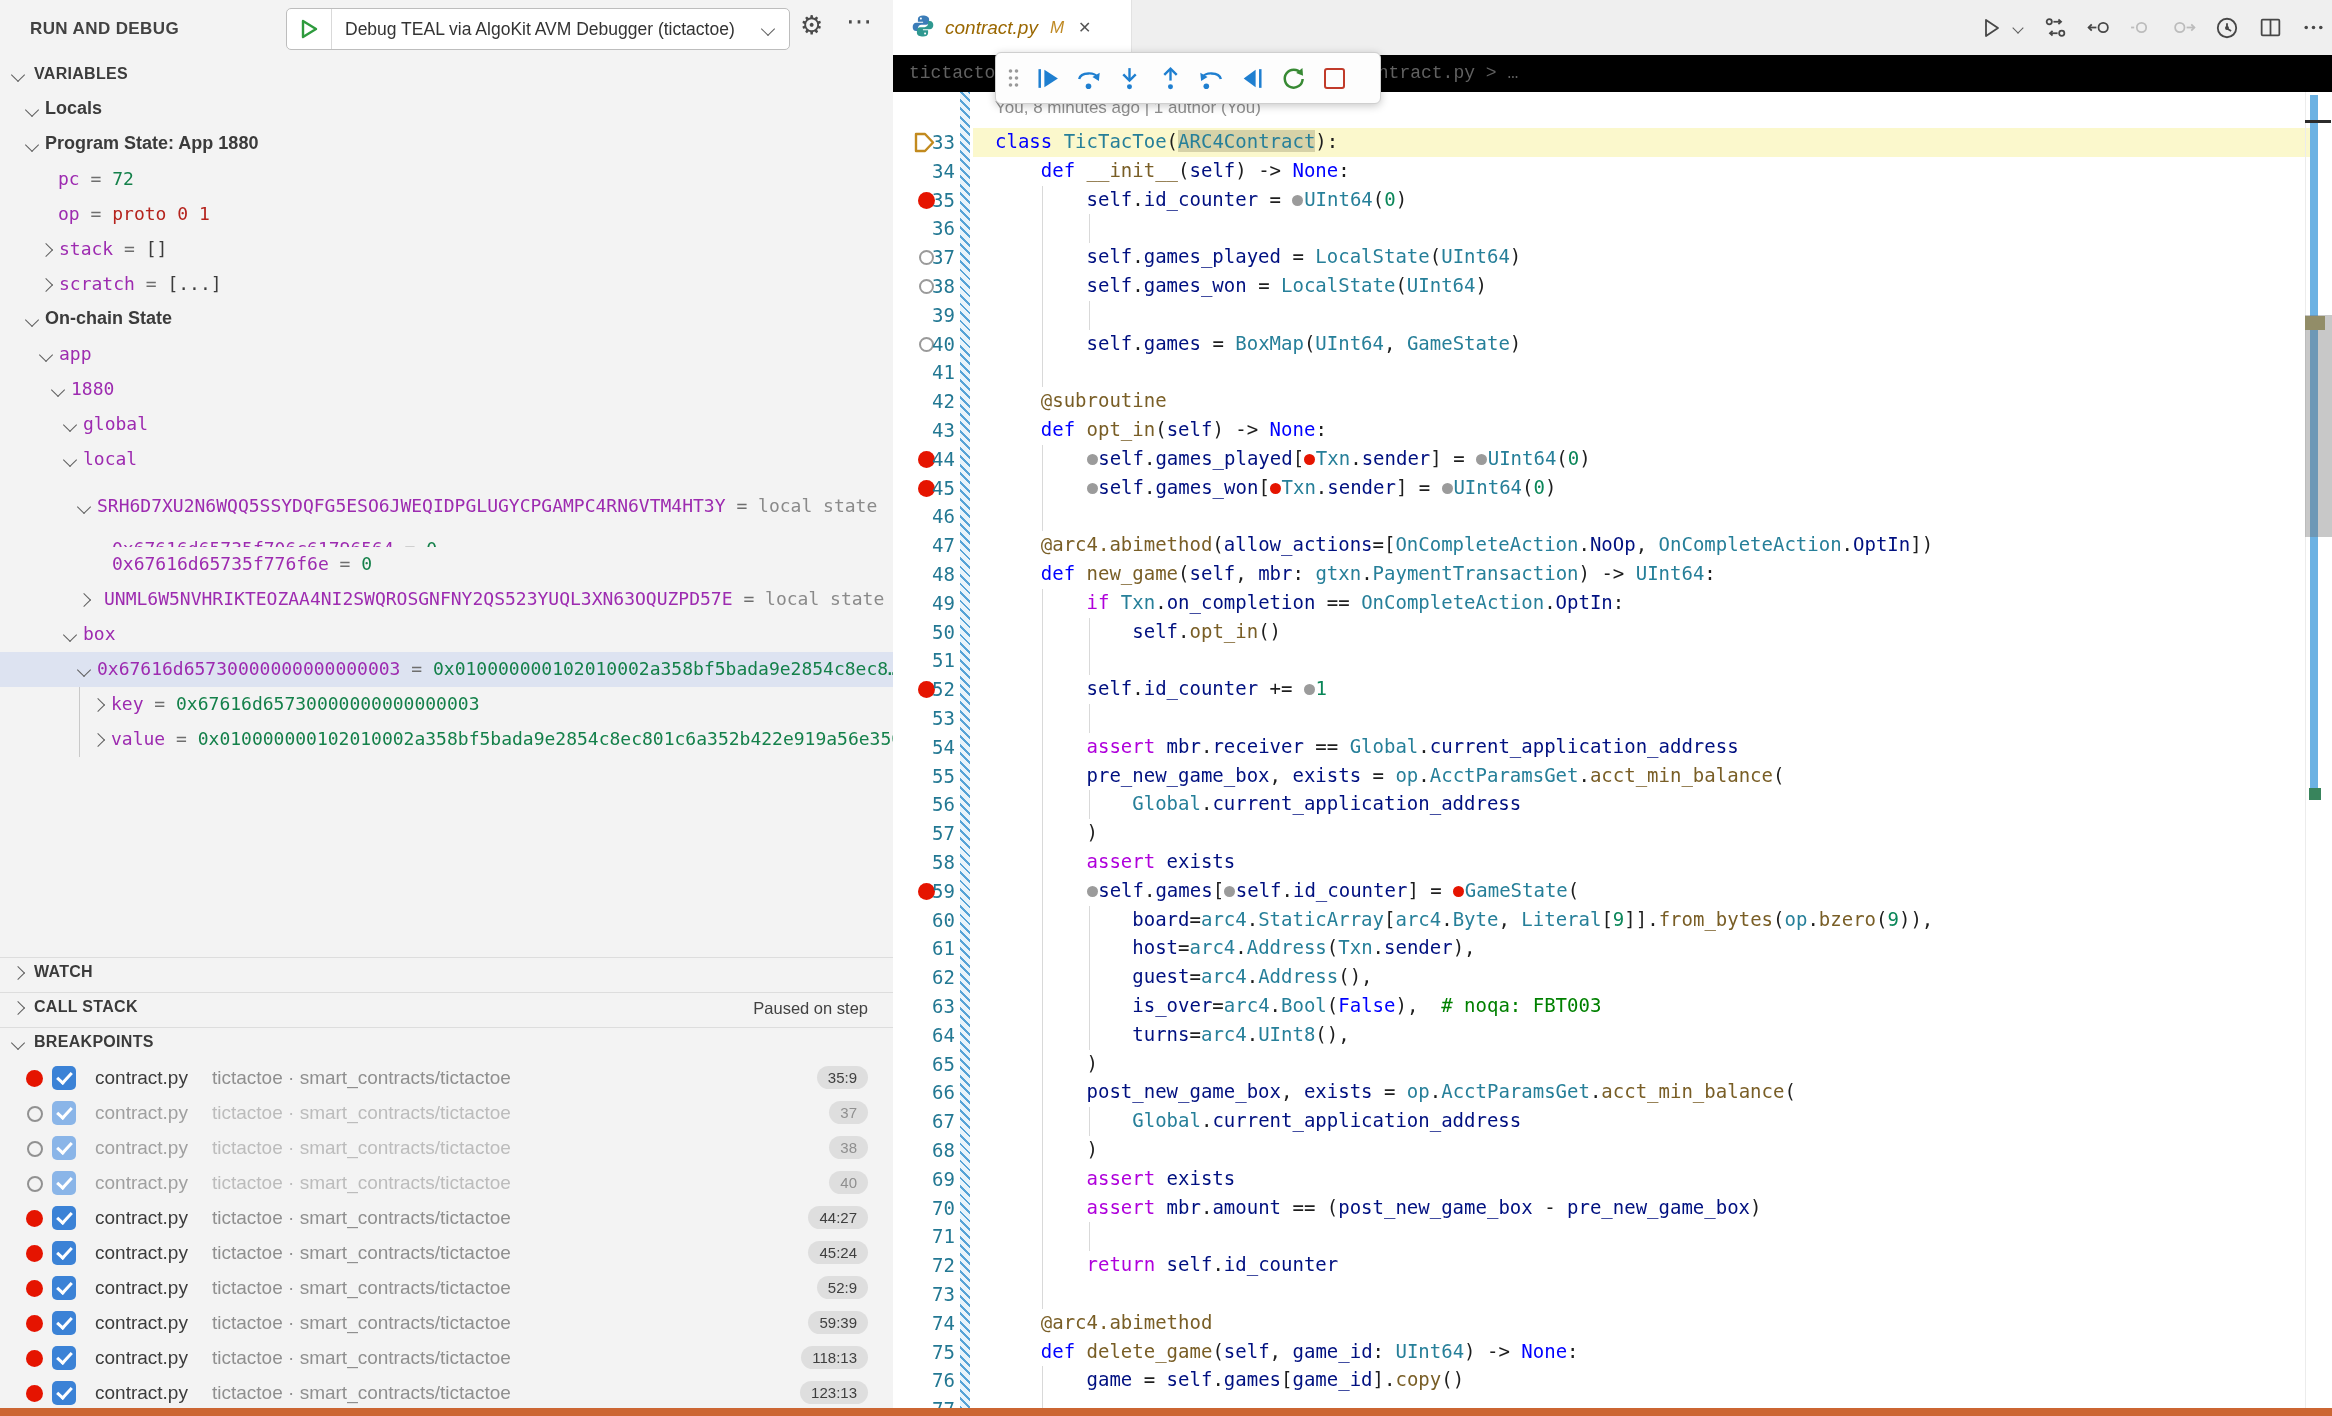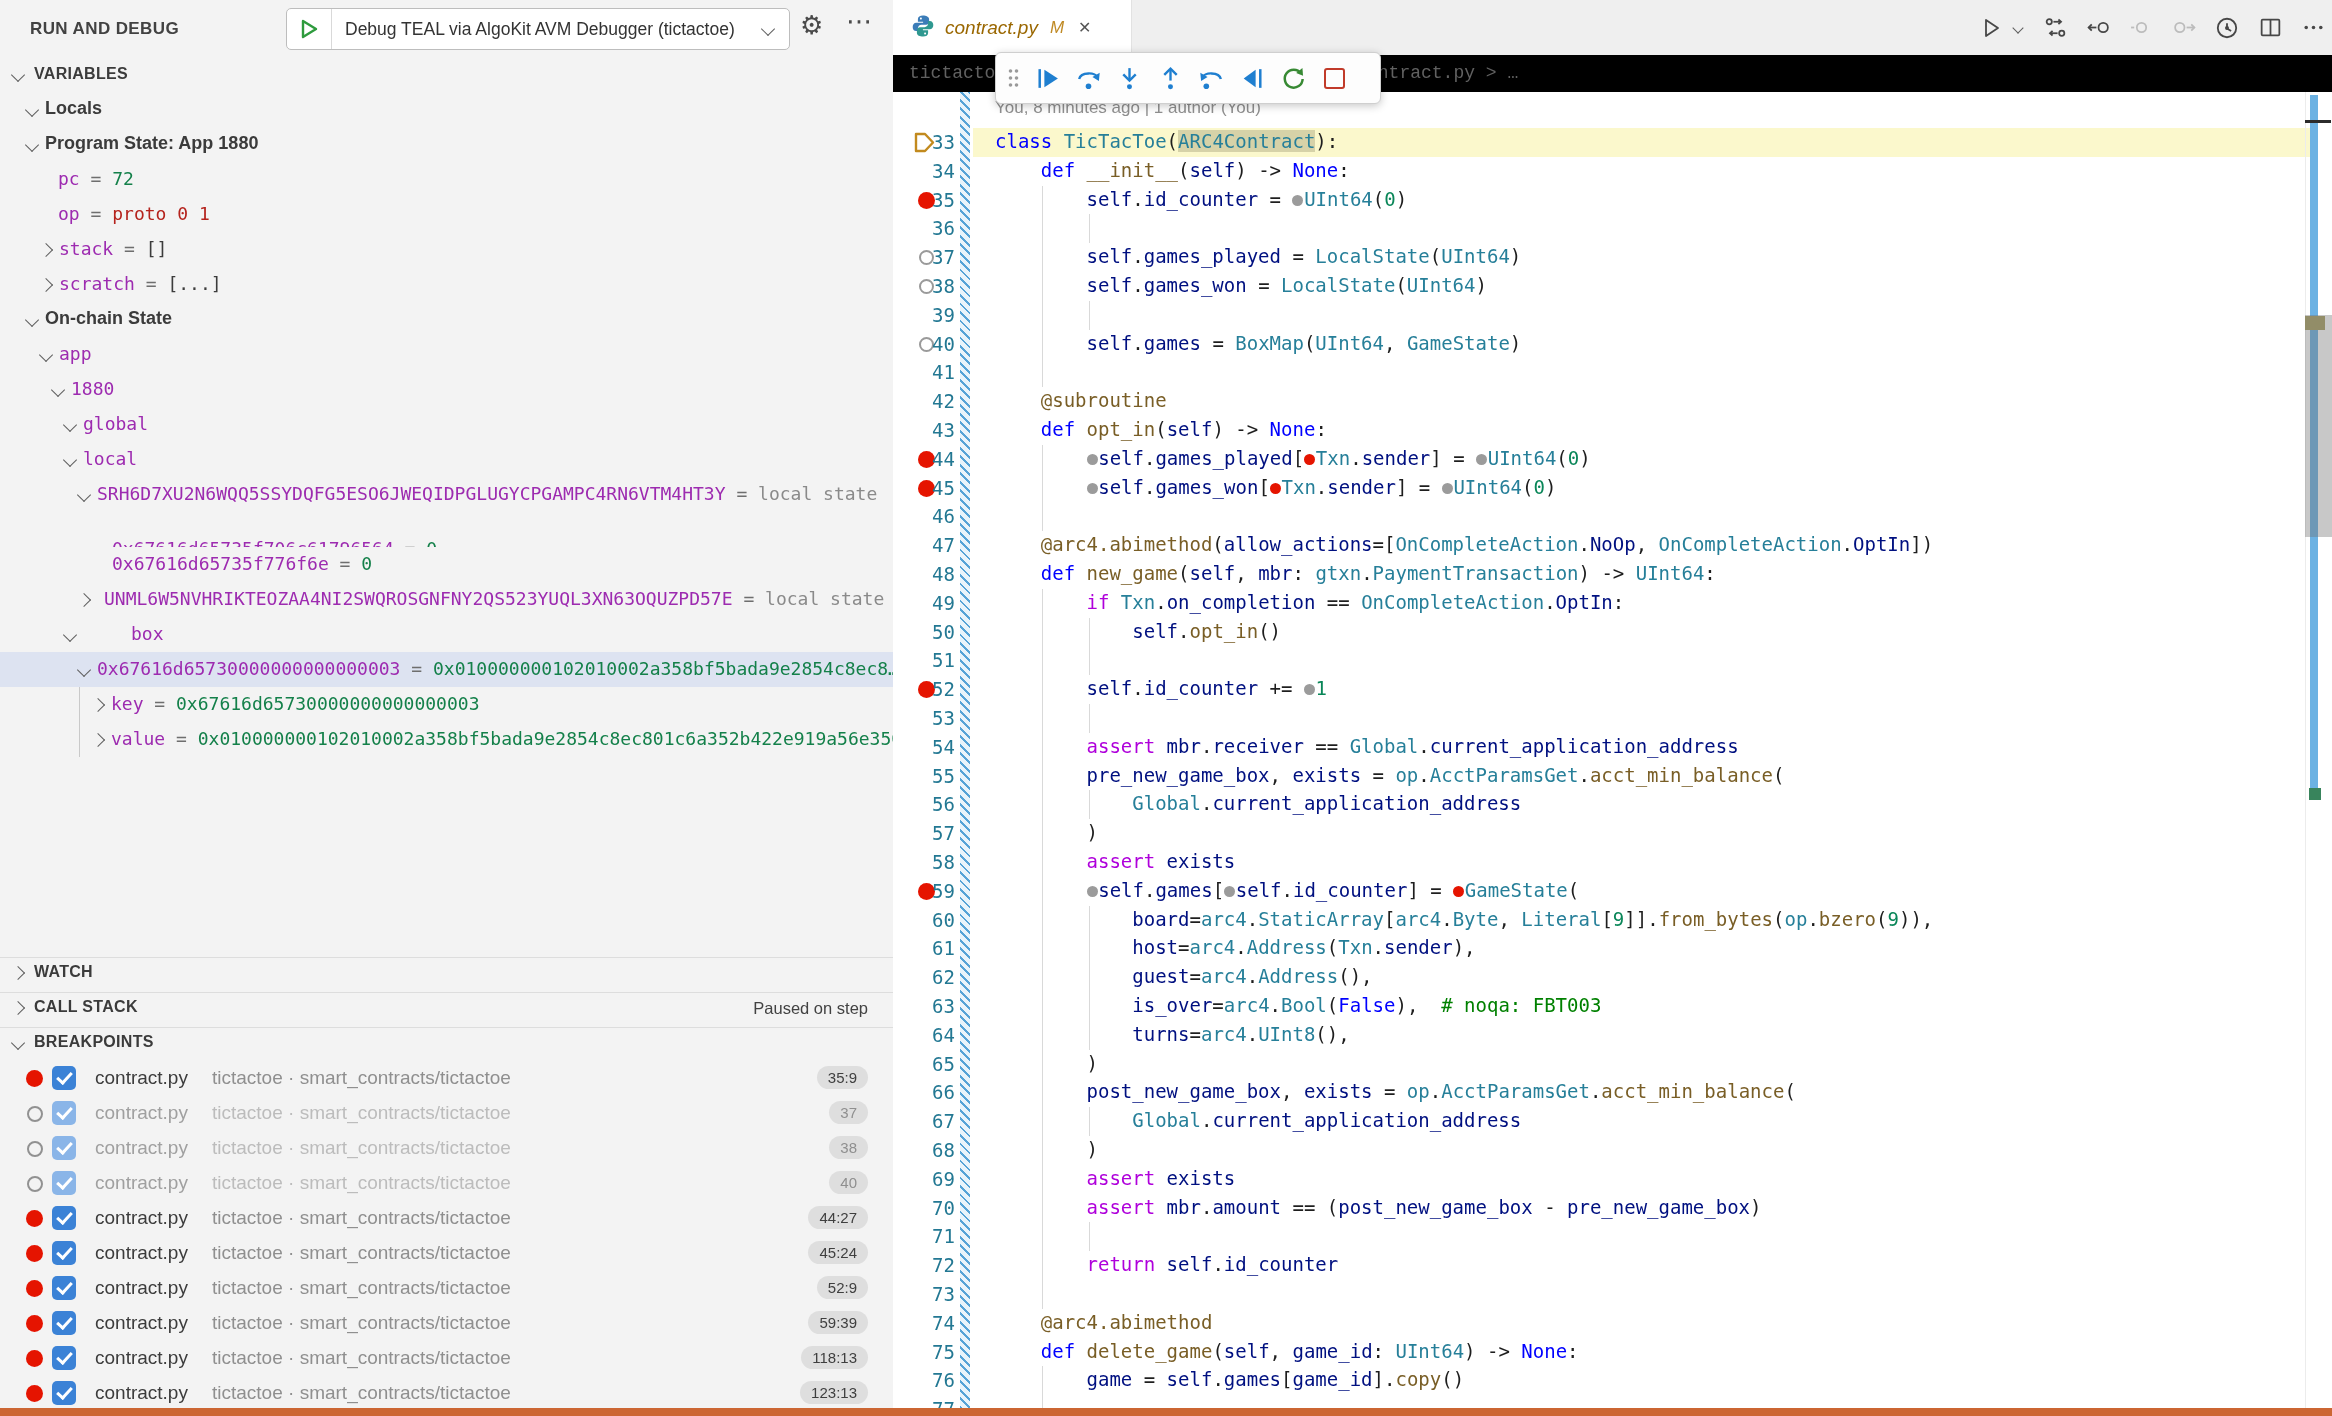--- a/index.html
+++ b/index.html
@@ -154,37 +154,37 @@
           <span class="txt" style="left: 71px;"><span class="sg-purple">1880</span></span>
         </div>
         <div class="trow" style="top: 407px;">
           <span class="chvz chv down" style="left: 65px; position: absolute;"></span>
           <span class="txt" style="left: 83px;"><span class="sg-purple">global</span></span>
         </div>
         <div class="trow" style="top: 442px;">
           <span class="chvz chv down" style="left: 65px; position: absolute;"></span>
           <span class="txt" style="left: 83px;"><span class="sg-purple">local</span></span>
         </div>
-        <div class="trow" style="top: 477px;">
+        <div class="trow" style="top: 489px;">
           <span class="chvz chv down" style="left: 79px; position: absolute;"></span>
           <span class="txt" style="left: 97px;"><span class="sg-purple">SRH6D7XU2N6WQQ5SSYDQFG5ESO6JWEQIDPGLUGYCPGAMPC4RN6VTM4HT3Y</span><span class="sg-dim"> = </span><span class="sg-gray">local state</span></span>
         </div>
         <div class="trow" style="top: 512px;">
           <span class="txt" style="left: 112px; margin-top: 20px;"><span class="sg-purple">0x67616d65735f706c61796564</span><span class="sg-dim"> = </span><span class="sg-green">0</span></span>
         </div>
         <div class="trow" style="top: 547px;">
           <span class="txt" style="left: 112px;"><span class="sg-purple">0x67616d65735f776f6e</span><span class="sg-dim"> = </span><span class="sg-green">0</span></span>
         </div>
         <div class="trow" style="top: 582px;">
           <span class="chvz chv right" style="left: 79px; position: absolute;"></span>
           <span class="txt" style="left: 104px;"><span class="sg-purple">UNML6W5NVHRIKTEOZAA4NI2SWQROSGNFNY2QS523YUQL3XN63OQUZPD57E</span><span class="sg-dim"> = </span><span class="sg-gray">local state</span></span>
         </div>
         <div class="trow" style="top: 617px;">
           <span class="chvz chv down" style="left: 65px; position: absolute;"></span>
-          <span class="txt" style="left: 83px; margin-left: 48px;"><span class="sg-purple">box</span></span>
+          <span class="txt" style="left: 83px;"><span class="sg-purple">box</span></span>
         </div>
         <div class="trow sel" style="top: 652px;">
           <span class="chvz chv down" style="left: 79px; position: absolute;"></span>
           <span class="txt" style="left: 97px;"><span class="sg-purple">0x67616d65730000000000000003</span><span class="sg-dim"> = </span><span class="sg-green">0x010000000102010002a358bf5bada9e2854c8ec8…</span></span>
         </div>
         <div class="trow" style="top: 687px;">
           <div class="tguide"></div>
           <span class="chvz chv right" style="left: 93px; position: absolute;"></span>
           <span class="txt" style="left: 111px;"><span class="sg-purple">key</span><span class="sg-dim"> = </span><span class="sg-green">0x67616d65730000000000000003</span></span>
         </div>

